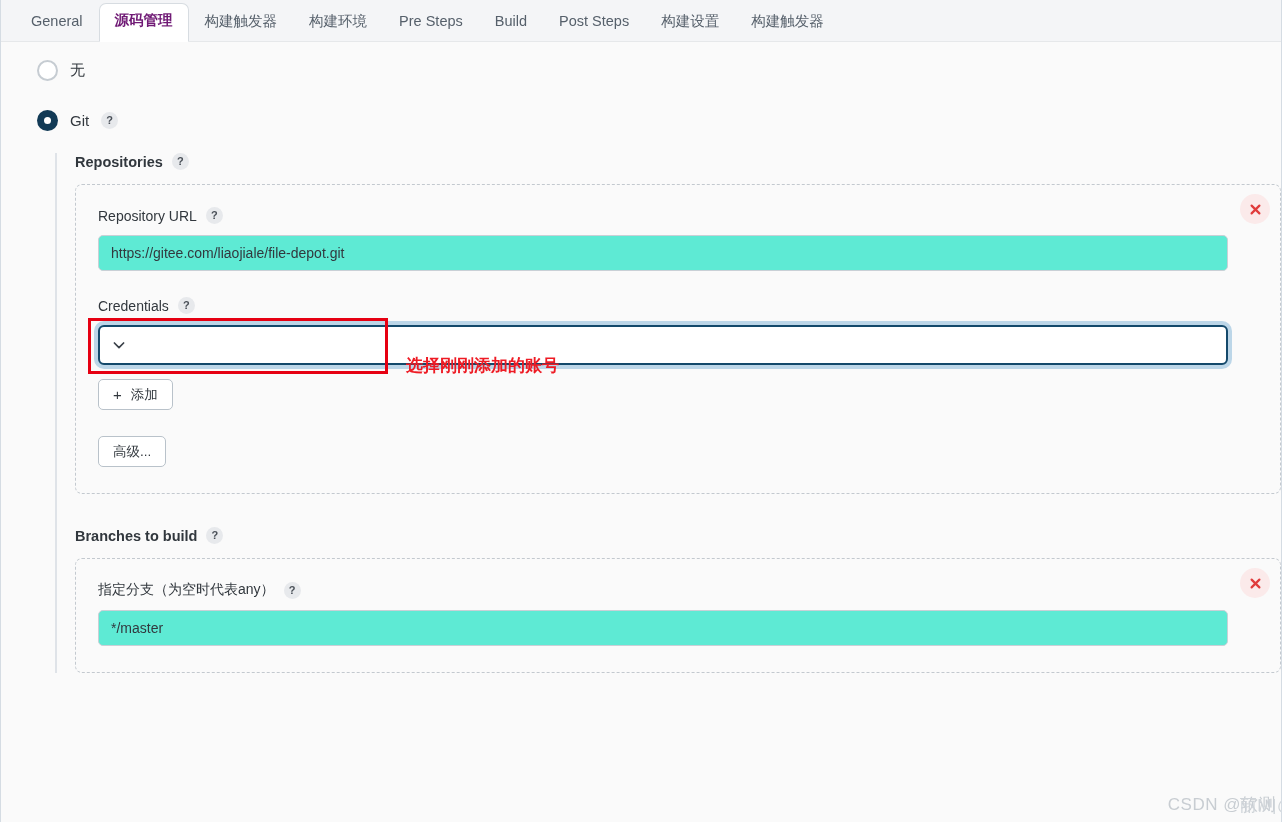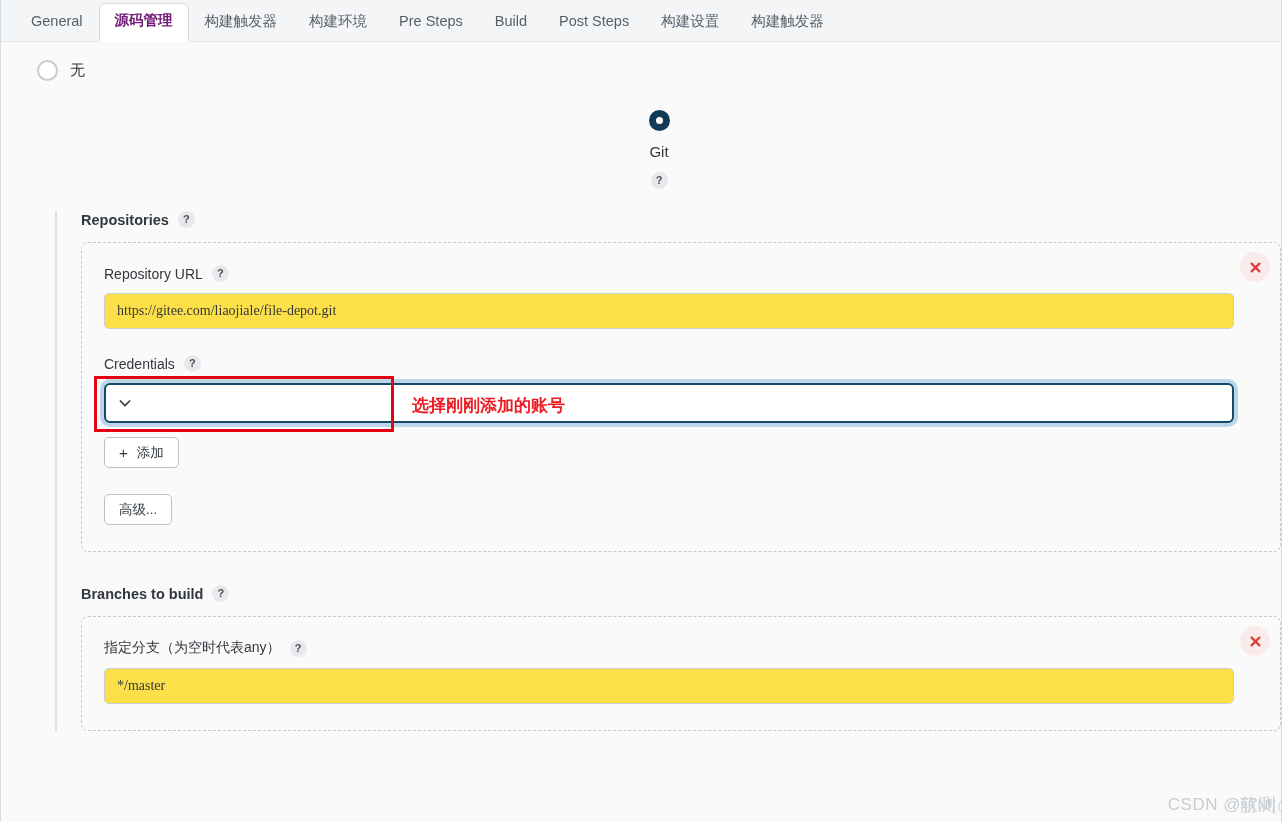--- a/index.html
+++ b/index.html
@@ -61,21 +61,21 @@
   }
 
   
   .radio-row {
     display: flex;
     align-items: center;
     gap: 12px;
     padding-left: 36px;
   }
   .radio-row.r-none { padding-top: 18px; }
-  .radio-row.r-git  { padding-top: 29px; flex-direction: column; }
+  .radio-row.r-git  { padding-top: 29px; }
 
   .radio {
     width: 21px; height: 21px;
     border-radius: 50%;
     border: 2px solid #c6ccd2;
     background: #fff;
     flex: none;
     position: relative;
   }
   .radio.checked {
@@ -109,21 +109,21 @@
     font-weight: 700;
     line-height: 1;
     vertical-align: middle;
     cursor: pointer;
     flex: none;
   }
 
   
   .git-block {
     margin: 22px 0 0 54px;
-    padding-left: 24px;
+    padding-left: 18px;
     border-left: 2px solid #dfe3e8;
   }
 
   .section-label {
     display: flex;
     align-items: center;
     gap: 9px;
     font-size: 14.5px;
     font-weight: 700;
     color: #31373d;
@@ -146,25 +146,25 @@
     font-size: 14px;
     color: #31373d;
     margin-bottom: 11px;
   }
 
   .text-input {
     width: 1130px;
     height: 36px;
     border: 1px solid #c9d0d6;
     border-radius: 5px;
-    background: #fde047;
+    background: #5eead4;
     font-size: 14px;
     color: #32383e;
     padding: 0 12px;
-    font-family: Liberation Serif, serif;
+    font-family: Liberation Sans, sans-serif;
     outline: none;
   }
 
   .field-group { margin-top: 0; }
   .field-group + .field-group { margin-top: 26px; }
 
   
   .select-wrap {
     position: relative;
     width: 1130px;
@@ -331,21 +331,21 @@
             <div class="select-wrap">
               <span class="chev">
                 <svg width="14" height="14" viewBox="0 0 14 14">
                   <path d="M2.4 5 L7 9.6 L11.6 5" fill="none" stroke="#3a4149" stroke-width="1.7" stroke-linecap="round" stroke-linejoin="round"></path>
                 </svg>
               </span>
             </div>
 
             <div class="red-rect" style="left:-10px; top:-7px; width:300px; height:56px;"></div>
 
-            <div class="red-note" style="left:308px; top:11px;">选择刚刚添加的账号</div>
+            <div class="red-note" style="left:308px; top:29px;">选择刚刚添加的账号</div>
           </div>
 
           <div class="btn-row">
             <button class="btn light">
               <span class="plus">+</span>
               <span>添加</span>
             </button>
           </div>
         </div>
 

